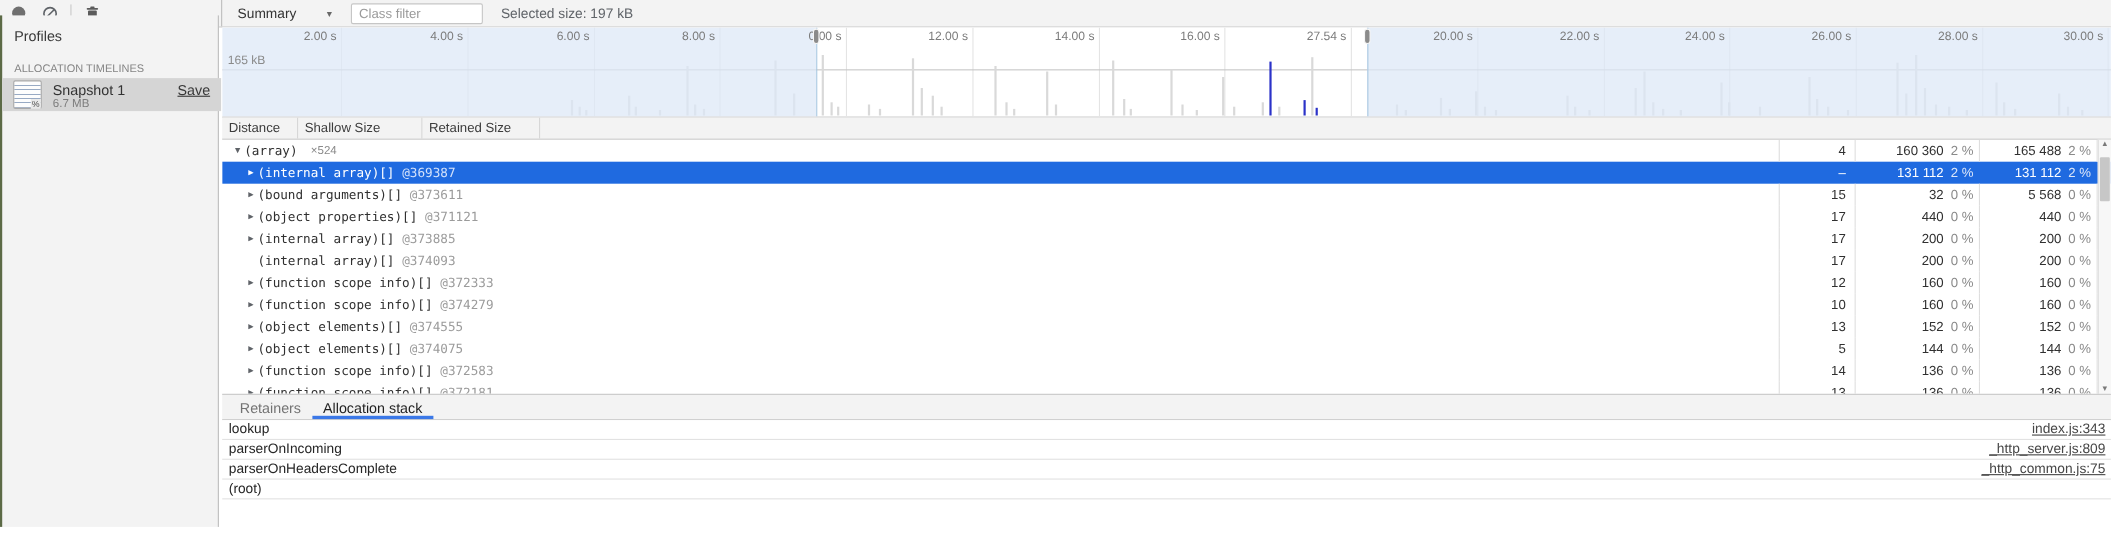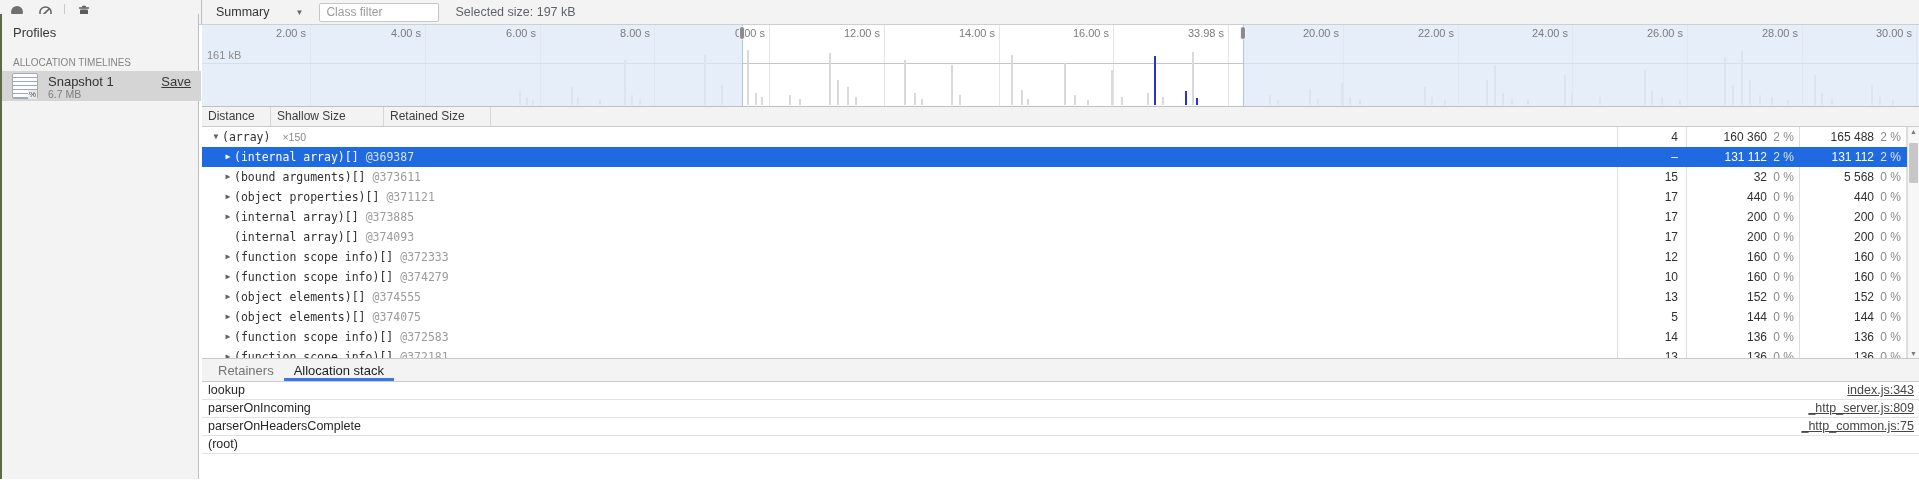--- a/index.html
+++ b/index.html
@@ -161,40 +161,40 @@
       </div>
       <span class="snap-name">Snapshot 1</span>
       <span class="snap-size">6.7 MB</span>
       <span class="save-link">Save</span>
     </div>
   </div>
 
   <div class="content">
 
     <div class="overview">
-      <div class="mem-label">161 kB</div>
+      <div class="mem-label">165 kB</div>
       <div class="hgrid"></div>
     <div class="vtick" style="left: 108px;"></div>
         <div class="tlabel" style="left: 24px;">2.00 s</div>
         <div class="vtick" style="left: 223px;"></div>
         <div class="tlabel" style="left: 139px;">4.00 s</div>
         <div class="vtick" style="left: 338px;"></div>
         <div class="tlabel" style="left: 254px;">6.00 s</div>
         <div class="vtick" style="left: 452px;"></div>
         <div class="tlabel" style="left: 368px;">8.00 s</div>
         <div class="vtick" style="left: 567px;"></div>
         <div class="tlabel" style="left: 483px;">0.00 s</div>
         <div class="vtick" style="left: 682px;"></div>
         <div class="tlabel" style="left: 598px;">12.00 s</div>
         <div class="vtick" style="left: 797px;"></div>
         <div class="tlabel" style="left: 713px;">14.00 s</div>
         <div class="vtick" style="left: 911px;"></div>
         <div class="tlabel" style="left: 827px;">16.00 s</div>
         <div class="vtick" style="left: 1026px;"></div>
-        <div class="tlabel" style="left: 942px;">33.98 s</div>
+        <div class="tlabel" style="left: 942px;">27.54 s</div>
         <div class="vtick" style="left: 1141px;"></div>
         <div class="tlabel" style="left: 1057px;">20.00 s</div>
         <div class="vtick" style="left: 1256px;"></div>
         <div class="tlabel" style="left: 1172px;">22.00 s</div>
         <div class="vtick" style="left: 1370px;"></div>
         <div class="tlabel" style="left: 1286px;">24.00 s</div>
         <div class="vtick" style="left: 1485px;"></div>
         <div class="tlabel" style="left: 1401px;">26.00 s</div>
         <div class="vtick" style="left: 1600px;"></div>
         <div class="tlabel" style="left: 1516px;">28.00 s</div>
@@ -287,21 +287,21 @@
         <div class="gh-cell gh-distance">Distance</div>
         <div class="gh-cell gh-shallow">Shallow Size</div>
         <div class="gh-cell gh-retained">Retained Size</div>
         <div class="gh-cell gh-lane"></div>
       </div>
       <div class="grid-body">
           <div class="grow">
             <div class="gcell c-constructor" style="padding-left: 8px;">
               <div class="arrow">▼</div>
               <div class="cname">(array)</div>
-              <div class="ccount">×150</div>
+              <div class="ccount">×524</div>
             </div>
             <div class="gcell c-distance">4</div>
             <div class="gcell c-shallow">
               <div class="num">160 360</div>
               <div class="pct">2 %</div>
             </div>
             <div class="gcell c-retained">
               <div class="num">165 488</div>
               <div class="pct">2 %</div>
             </div>

